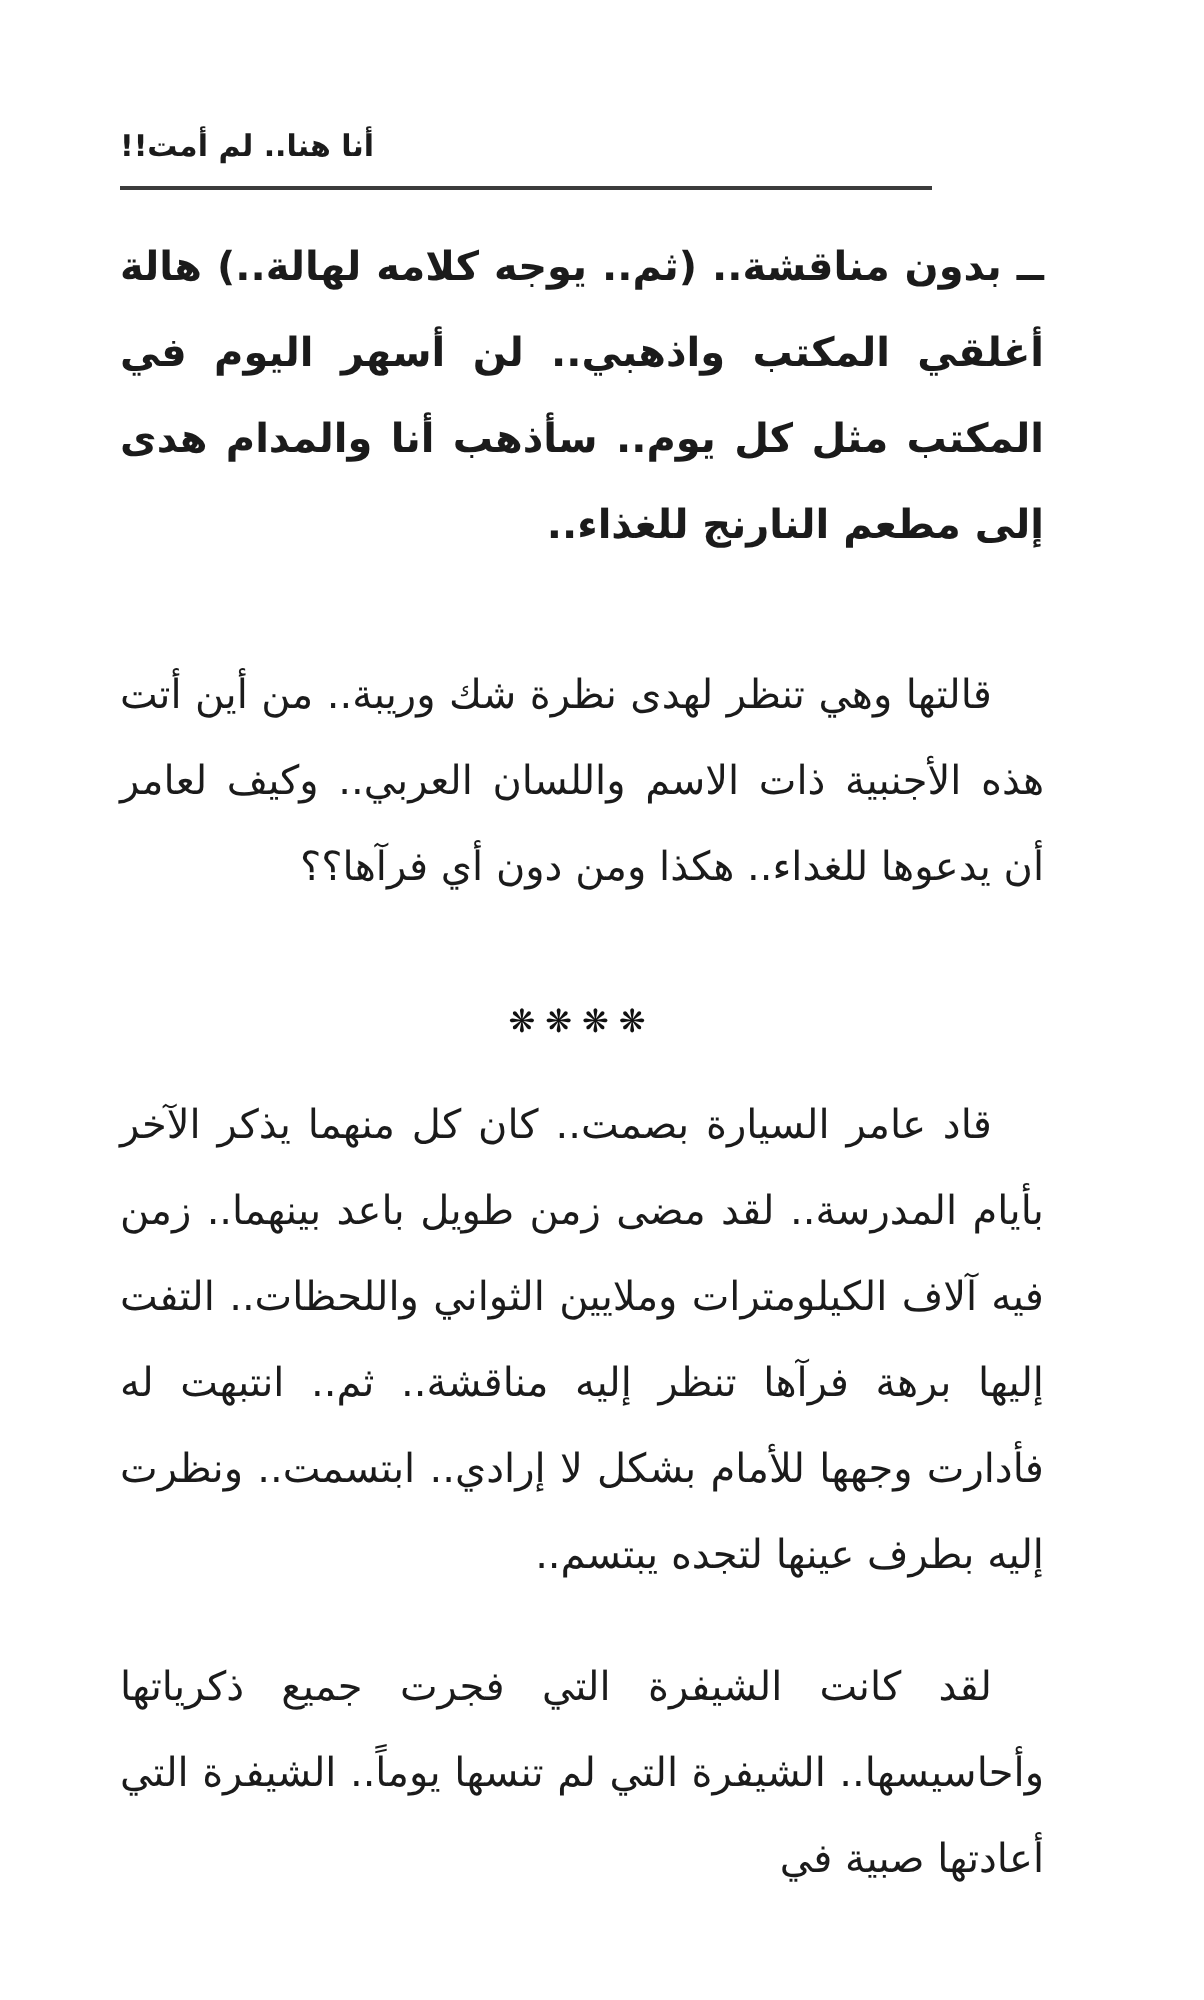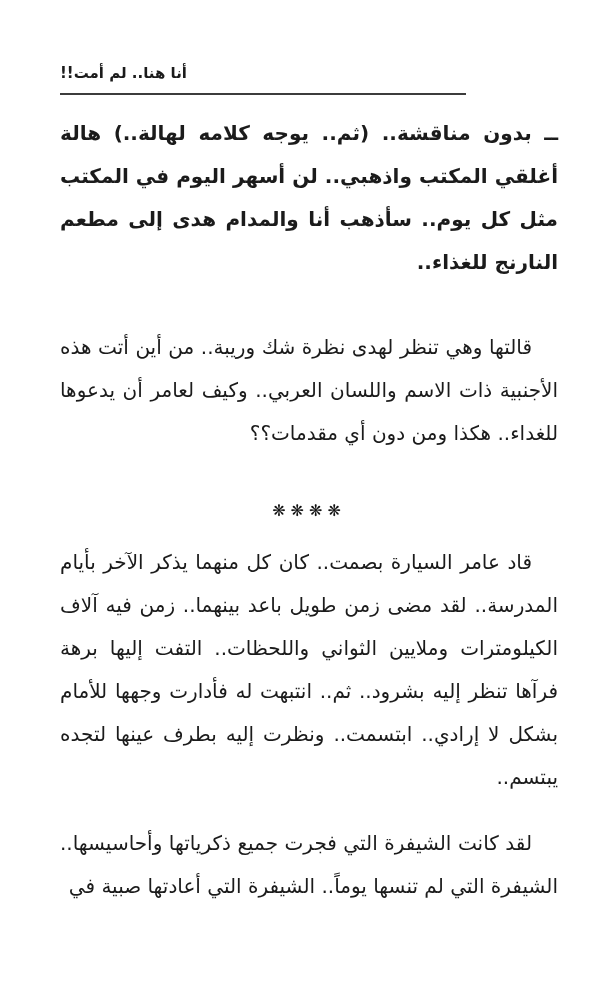--- a/index.html
+++ b/index.html
@@ -11,21 +11,21 @@
     width: 602px;
     height: 1000px;
     overflow: hidden;
     font-family: "DejaVu Sans", sans-serif;
     color: #1b1b1b;
   }
   .page {
     box-sizing: border-box;
     width: 602px;
     height: 1000px;
-    padding: 62px 44px 0 60px;
+    padding: 62px 80px 0 60px;
     direction: rtl;
     background: #ffffff;
   }
   
   .running-head {
     text-align: left;           
     font-size: 15px;
     font-weight: bold;
     line-height: 22px;
     letter-spacing: 0.2px;
@@ -68,22 +68,22 @@
 <div class="page">
 
   <div class="running-head">
     <span>أنا هنا.. لم أمت!!</span>
   </div>
   <div class="head-rule"></div>
 
   <p class="para bold p-dialogue-1">ــ بدون مناقشة.. (ثم.. يوجه كلامه لهالة..) هالة أغلقي المكتب واذهبي.. لن أسهر اليوم في المكتب مثل كل يوم.. سأذهب أنا والمدام هدى إلى مطعم النارنج للغذاء..</p>
 
 
-  <p class="para indent p-narration-1">قالتها وهي تنظر لهدى نظرة شك وريبة.. من أين أتت هذه الأجنبية ذات الاسم واللسان العربي.. وكيف لعامر أن يدعوها للغداء.. هكذا ومن دون أي مقدمات؟؟</p>
+  <p class="para indent p-narration-1">قالتها وهي تنظر لهدى نظرة شك وريبة.. من أين أتت هذه الأجنبية ذات الاسم واللسان العربي.. وكيف لعامر أن يدعوها للغداء.. هكذا ومن دون أي فرآها؟؟</p>
 
   <div class="separator">❋❋❋❋</div>
 
-  <p class="para indent p-narration-2">قاد عامر السيارة بصمت.. كان كل منهما يذكر الآخر بأيام المدرسة.. لقد مضى زمن طويل باعد بينهما.. زمن فيه آلاف الكيلومترات وملايين الثواني واللحظات.. التفت إليها برهة فرآها تنظر إليه بشرود.. ثم.. انتبهت له فأدارت وجهها للأمام بشكل لا إرادي.. ابتسمت.. ونظرت إليه بطرف عينها لتجده يبتسم..</p>
+  <p class="para indent p-narration-2">قاد عامر السيارة بصمت.. كان كل منهما يذكر الآخر بأيام المدرسة.. لقد مضى زمن طويل باعد بينهما.. زمن فيه آلاف الكيلومترات وملايين الثواني واللحظات.. التفت إليها برهة فرآها تنظر إليه مناقشة.. ثم.. انتبهت له فأدارت وجهها للأمام بشكل لا إرادي.. ابتسمت.. ونظرت إليه بطرف عينها لتجده يبتسم..</p>
 
 
   <p class="para indent p-narration-3">لقد كانت الشيفرة التي فجرت جميع ذكرياتها وأحاسيسها.. الشيفرة التي لم تنسها يوماً.. الشيفرة التي أعادتها صبية في</p>
 
 </div>
 
 </body></html>

